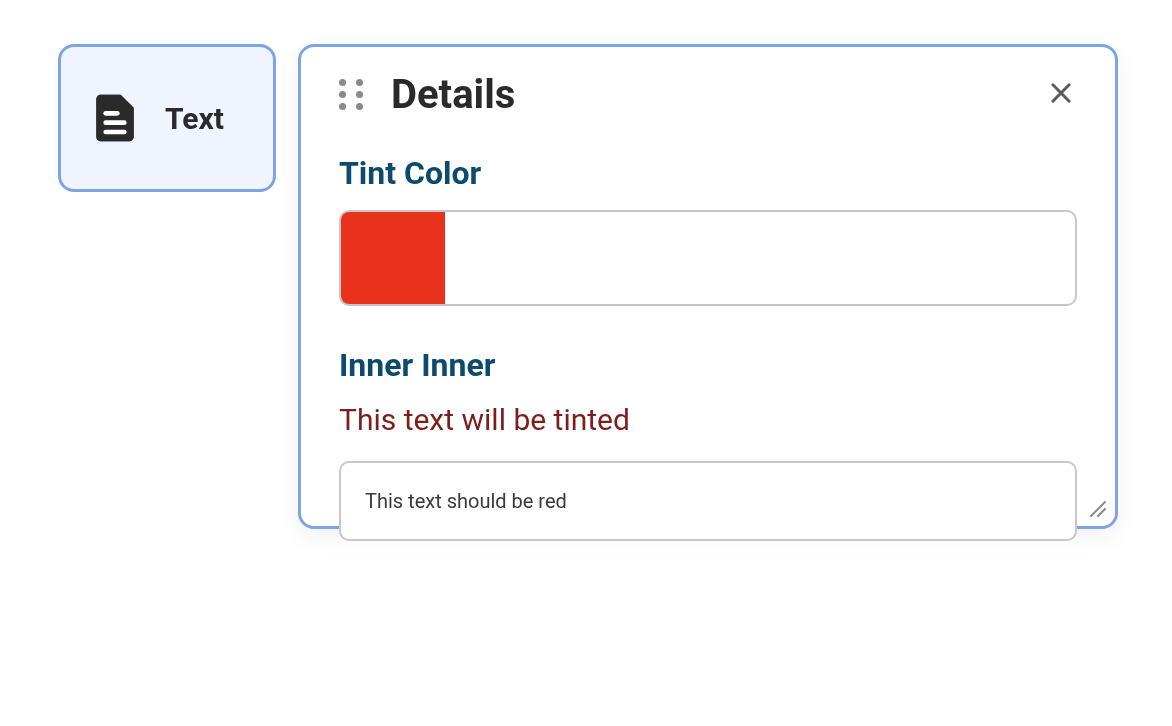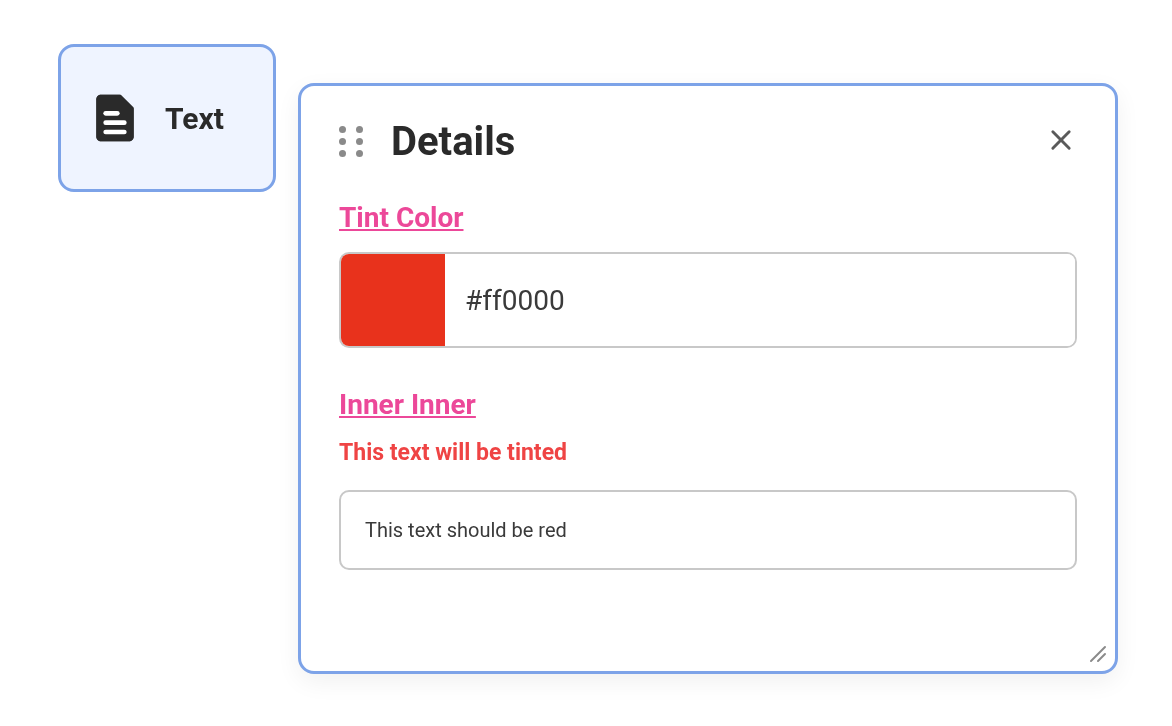--- a/index.html
+++ b/index.html
@@ -48,27 +48,26 @@
       font-size: 30px;
       font-weight: 700;
       color: #2a2a2a;
     }
     
     .details-panel {
       position: absolute;
       left: 298px;
       top: 44px;
       width: 820px;
-      height: 591px;
+      height: 485px;
       background: #ffffff;
       border: 3px solid #7da3e8;
       border-radius: 16px;
-      padding: 32px 38px;
+      padding: 24px 38px;
       box-shadow: 0 8px 24px rgba(0,0,0,0.06);
-      margin-top: 39px;
     }
     
     .panel-header {
       display: flex;
       align-items: center;
       gap: 24px;
       margin-bottom: 36px;
     }
     
     .drag-handle {
@@ -110,32 +109,31 @@
     .close-btn svg {
       width: 28px;
       height: 28px;
     }
     
     .field-group {
       margin-bottom: 40px;
     }
     
     .field-label {
-      font-size: 28px;
+      font-size: 32px;
       font-weight: 700;
-      color: #ec4899;
+      color: #0c4a6e;
       margin-bottom: 18px;
       display: block;
-      text-decoration: underline;
     }
     
     .field-description {
-      font-size: 23px;
-      font-weight: 700;
-      color: #ef4444;
+      font-size: 30px;
+      font-weight: 400;
+      color: #7f1d1d;
       margin-bottom: 24px;
     }
     
     .color-input-wrapper {
       display: flex;
       align-items: stretch;
       border: 2px solid #c8c8c8;
       border-radius: 10px;
       overflow: hidden;
       height: 96px;
@@ -219,21 +217,20 @@
           <line x1="19" y1="5" x2="5" y2="19"></line>
         </svg>
       </span>
     </div>
   </div>
 
   <div class="field-group">
     <label class="field-label">Tint Color</label>
     <div class="color-input-wrapper">
       <div class="color-swatch" style="background: rgb(232, 50, 28);"></div>
-      <input type="text" class="color-text-input" value="#ff0000" style="">
     </div>
   </div>
 
   <div class="field-group">
     <label class="field-label">Inner Inner</label>
     <p class="field-description">This text will be tinted</p>
     <input type="text" class="text-input" value="This text should be red" style="">
   </div>
 
   <div class="resize-handle">

